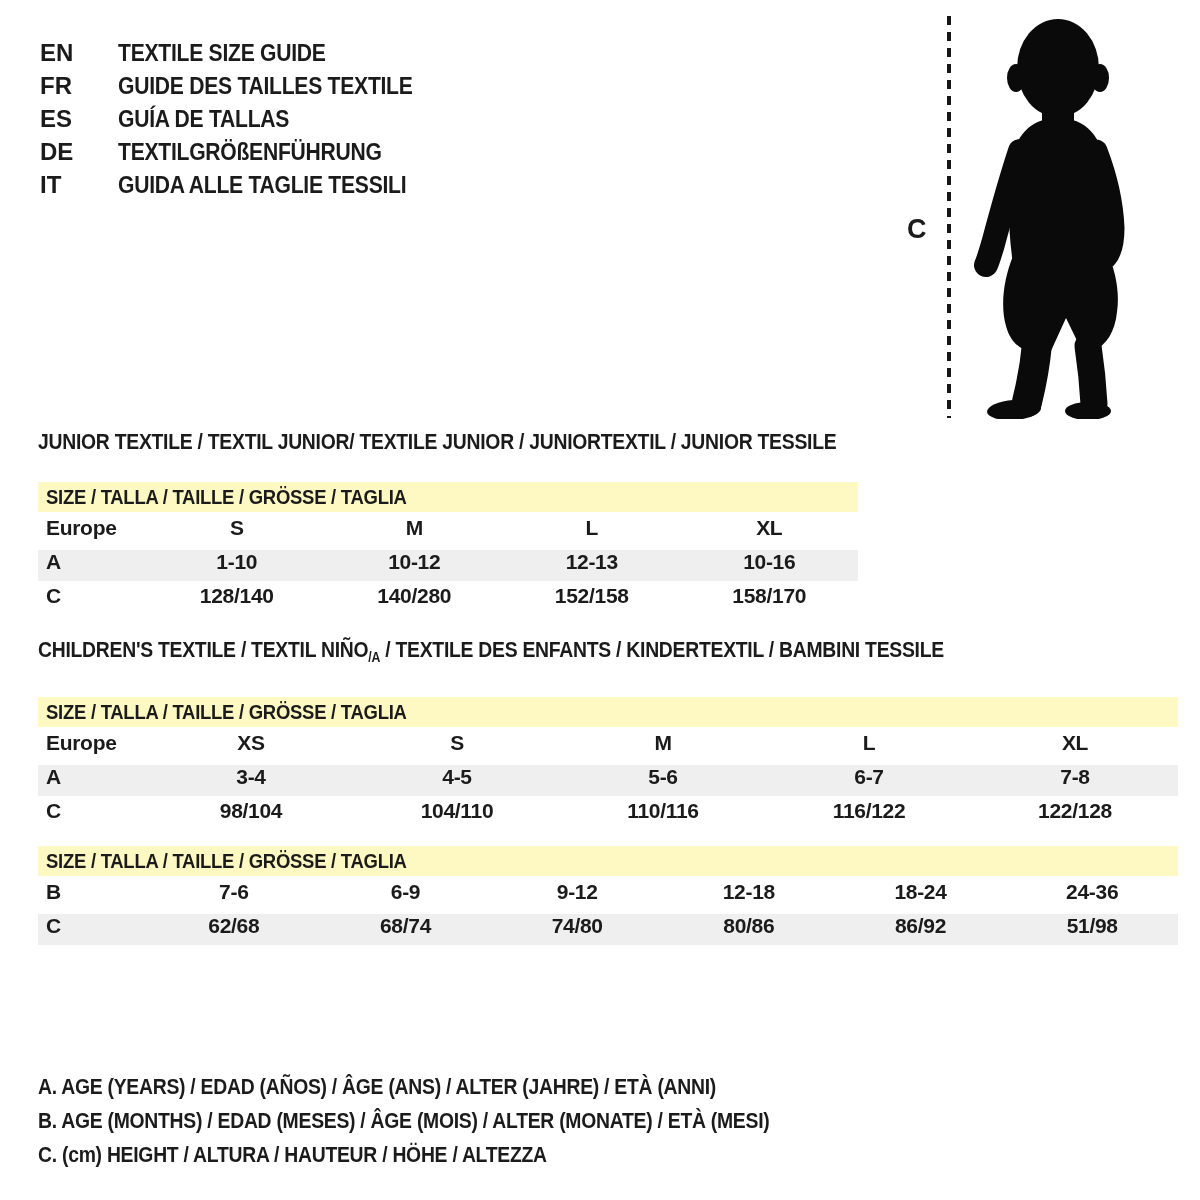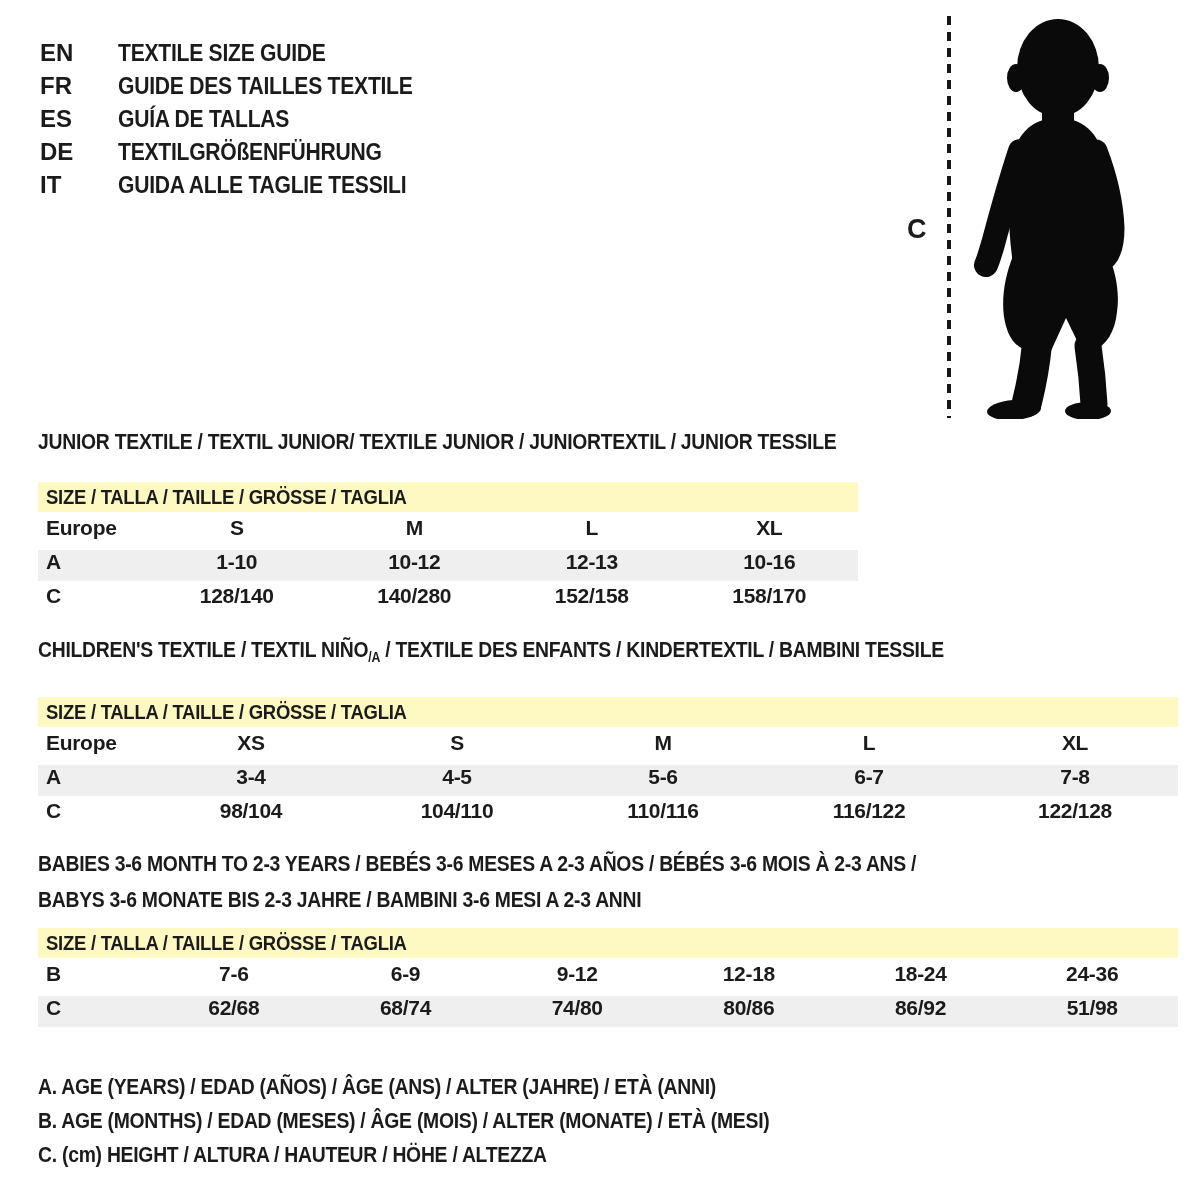--- a/index.html
+++ b/index.html
@@ -157,24 +157,20 @@
       <div class="c0">C</div>
       <div class="c">98/104</div>
       <div class="c">104/110</div>
       <div class="c">110/116</div>
       <div class="c">116/122</div>
       <div class="c">122/128</div>
     </div>
   </div>
 
   <div class="section" style="top:846px; width:1140px;">
-    <div class="sec-title two-line">
-      <span class="title-line"><span class="cond">BABIES 3-6 MONTH TO 2-3 YEARS / BEBÉS 3-6 MESES A 2-3 AÑOS / BÉBÉS 3-6 MOIS À 2-3 ANS /</span></span>
-      <span class="title-line"><span class="cond">BABYS 3-6 MONATE BIS 2-3 JAHRE / BAMBINI 3-6 MESI A 2-3 ANNI</span></span>
-    </div>
     <div class="size-bar">
       <span class="cond">SIZE / TALLA / TAILLE / GRÖSSE / TAGLIA</span>
     </div>
     <div class="trow">
       <div class="c0">B</div>
       <div class="c">7-6</div>
       <div class="c">6-9</div>
       <div class="c">9-12</div>
       <div class="c">12-18</div>
       <div class="c">18-24</div>

